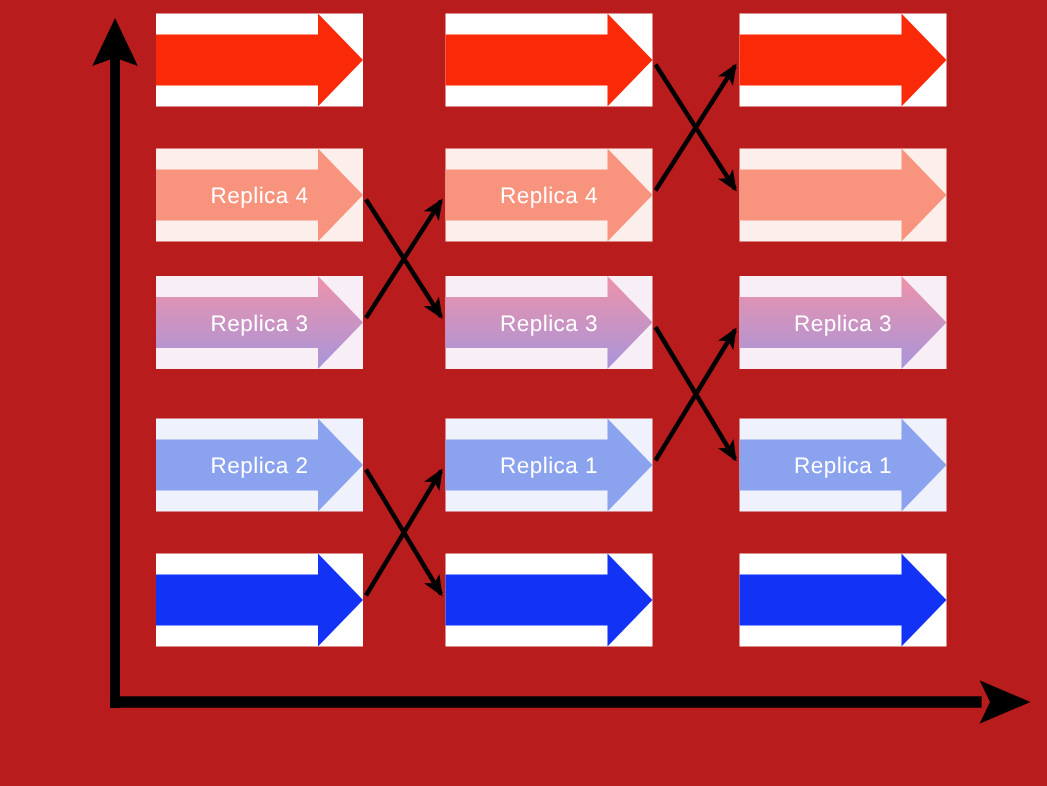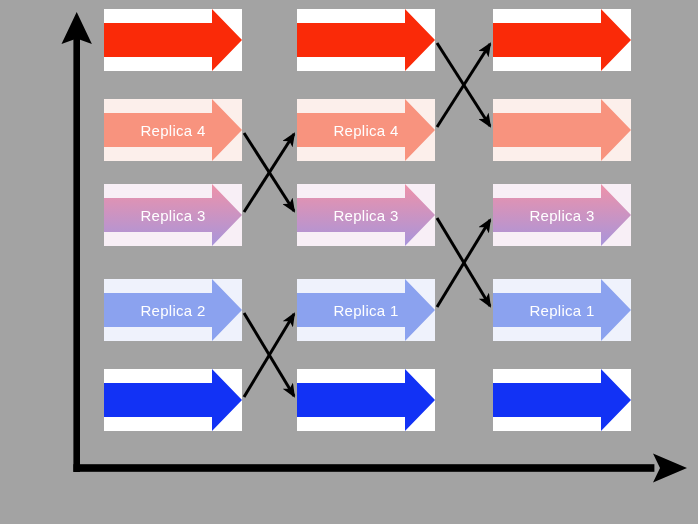--- a/index.html
+++ b/index.html
@@ -1,16 +1,16 @@
 <!DOCTYPE html>
 <html><head>
 <meta charset="utf-8">
 <style>
   html, body { margin: 0; padding: 0; background: #ffffff; }
-  .stage { position: relative; width: 698px; height: 524px; background: #a3a3a3; overflow: hidden; }
+  .stage { position: relative; width: 698px; height: 524px; background: #b91c1c; overflow: hidden; }
   svg { display: block; }
   .lbl {
     font-family: "Liberation Sans", sans-serif;
     font-size: 15px;
     letter-spacing: 0.3px;
     text-anchor: middle;
   }
   .xline { fill: none; }
 </style>
 </head>

